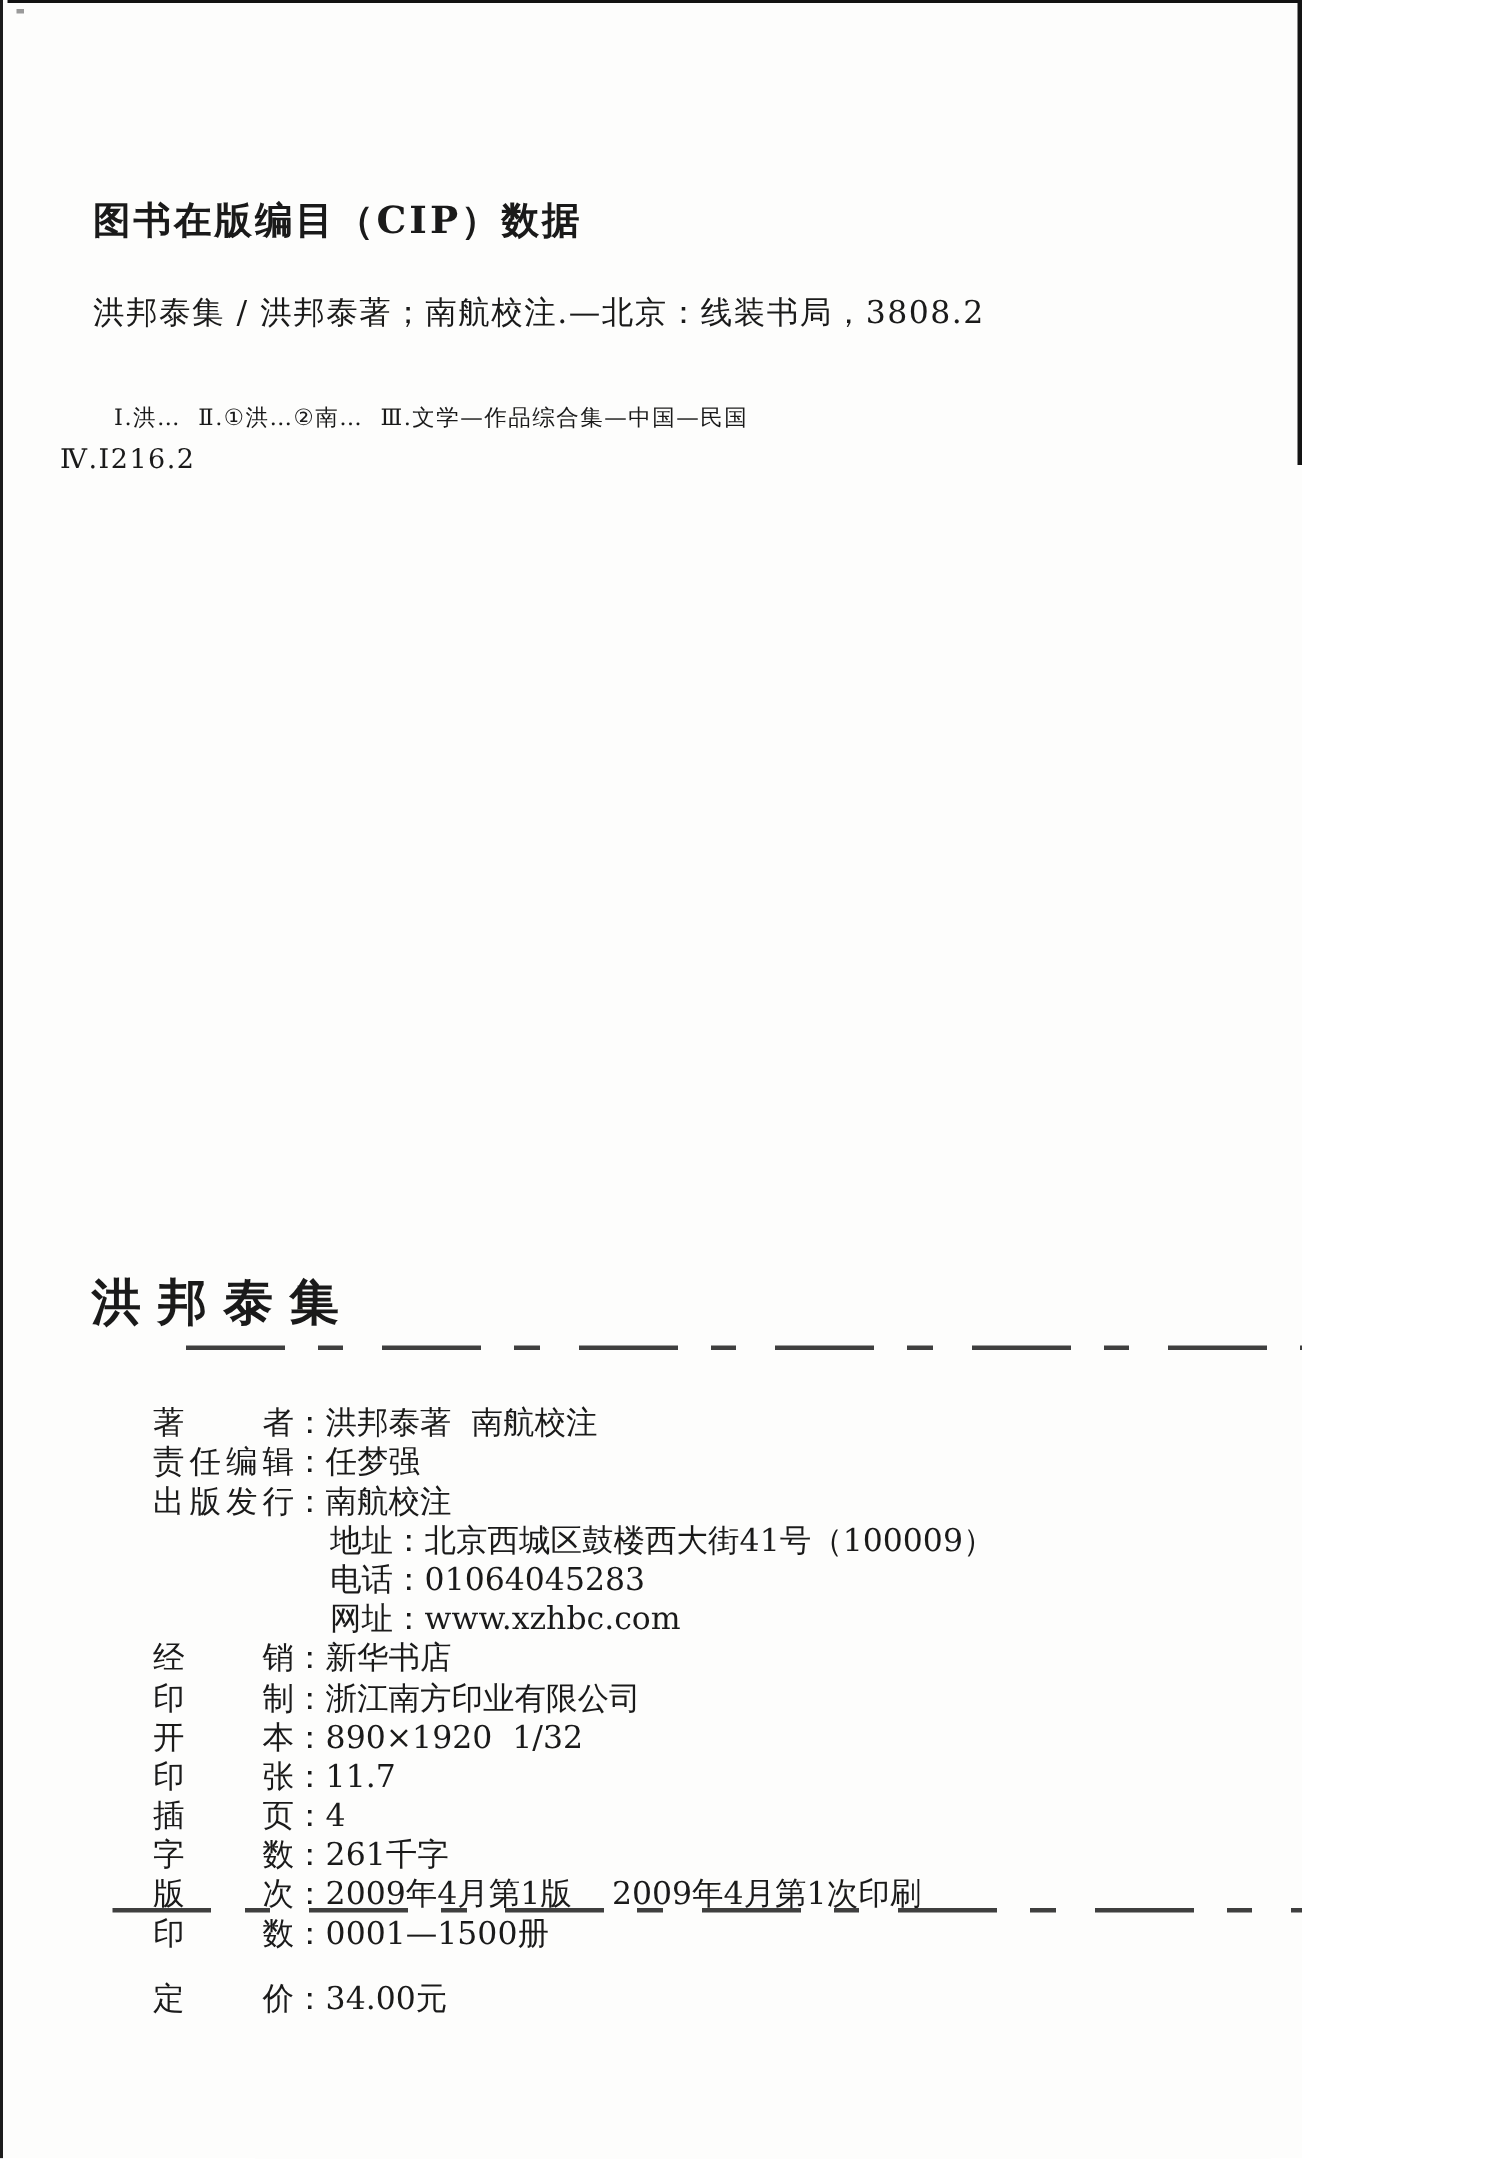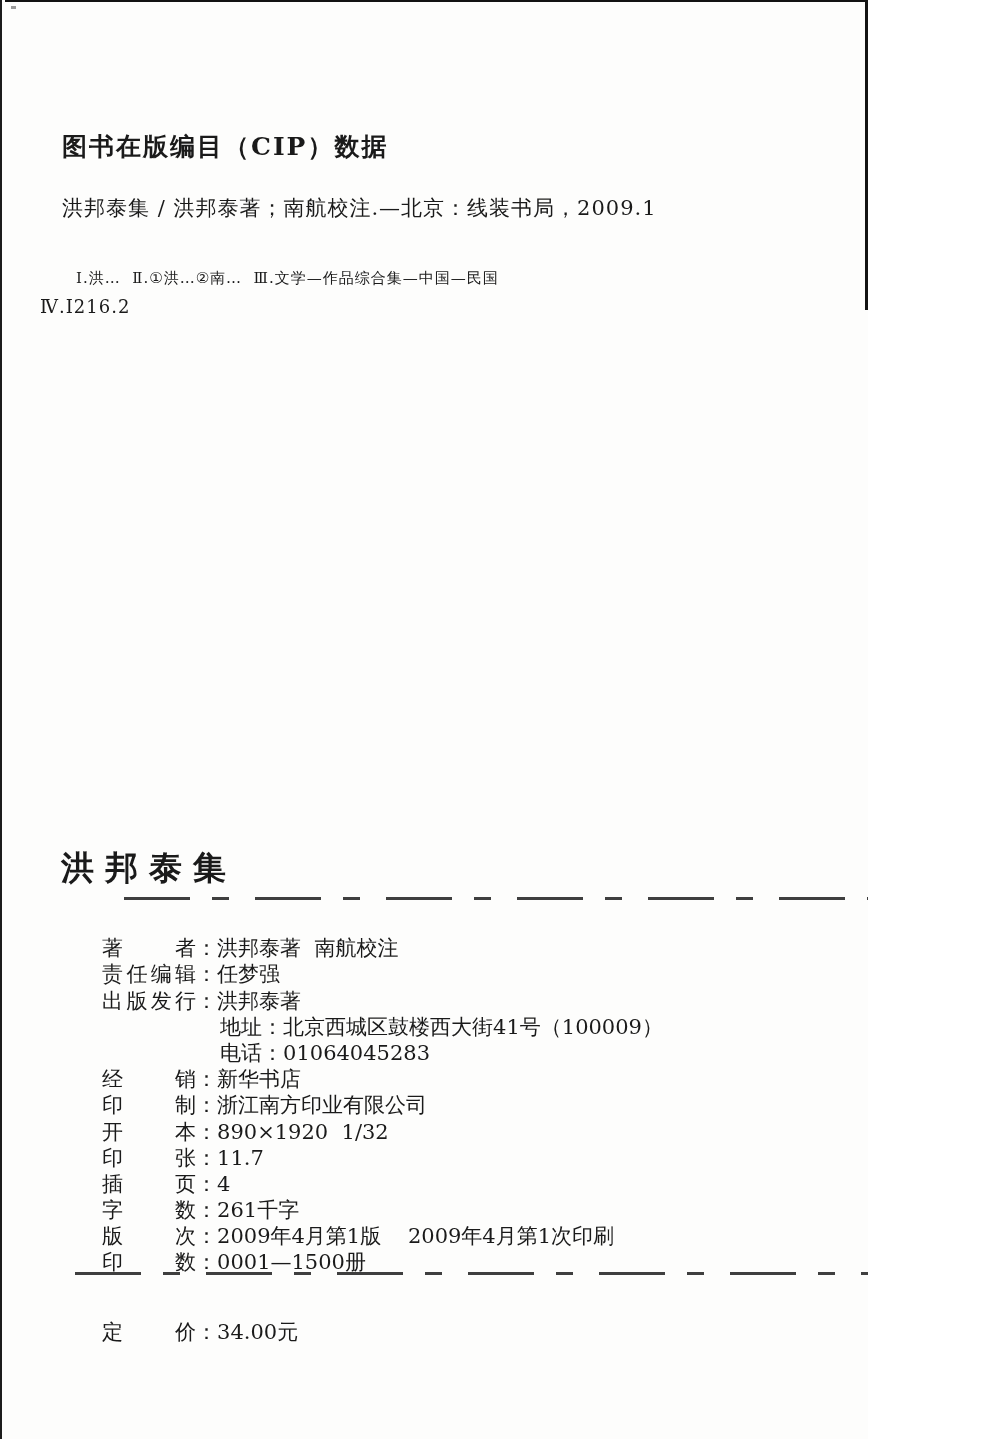--- a/index.html
+++ b/index.html
@@ -90,43 +90,46 @@
 <body>
 
 <div class="page">
 
   <div class="edge-top"></div>
   <div class="edge-left"></div>
   <div class="edge-right"></div>
   <div class="edge-dot"></div>
 
   <div class="line cip-heading">图书在版编目（CIP）数据</div>
-  <div class="line cip-record">洪邦泰集 / 洪邦泰著；南航校注.—北京：线装书局，2009.1</div>
+  <div class="line cip-record">洪邦泰集 / 洪邦泰著；南航校注.—北京：线装书局，3808.2</div>
   <div class="line cip-class1">Ⅰ.洪…  Ⅱ.①洪…②南…  Ⅲ.文学—作品综合集—中国—民国</div>
   <div class="line cip-class2">Ⅳ.I216.2</div>
 
   <div class="line book-title">洪邦泰集</div>
 
   <div class="dashed dashed-top"></div>
 
   <div class="colophon">
       <div class="row">
       <span class="lbl"><span>著</span><span>者</span></span><span class="colon">：</span><span class="val">洪邦泰著  南航校注</span>
     </div>
       <div class="row">
       <span class="lbl"><span>责</span><span>任</span><span>编</span><span>辑</span></span><span class="colon">：</span><span class="val">任梦强</span>
     </div>
       <div class="row">
-      <span class="lbl"><span>出</span><span>版</span><span>发</span><span>行</span></span><span class="colon">：</span><span class="val">洪邦泰著</span>
+      <span class="lbl"><span>出</span><span>版</span><span>发</span><span>行</span></span><span class="colon">：</span><span class="val">南航校注</span>
     </div>
       <div class="row sub">
       <span class="lbl plain">地址</span><span class="colon">：</span><span class="val">北京西城区鼓楼西大街41号（100009）</span>
     </div>
       <div class="row sub">
       <span class="lbl plain">电话</span><span class="colon">：</span><span class="val">01064045283</span>
+    </div>
+      <div class="row sub">
+      <span class="lbl plain">网址</span><span class="colon">：</span><span class="val">www.xzhbc.com</span>
     </div>
       <div class="row">
       <span class="lbl"><span>经</span><span>销</span></span><span class="colon">：</span><span class="val">新华书店</span>
     </div>
       <div class="row">
       <span class="lbl"><span>印</span><span>制</span></span><span class="colon">：</span><span class="val">浙江南方印业有限公司</span>
     </div>
       <div class="row">
       <span class="lbl"><span>开</span><span>本</span></span><span class="colon">：</span><span class="val">890×1920  1/32</span>
     </div>

